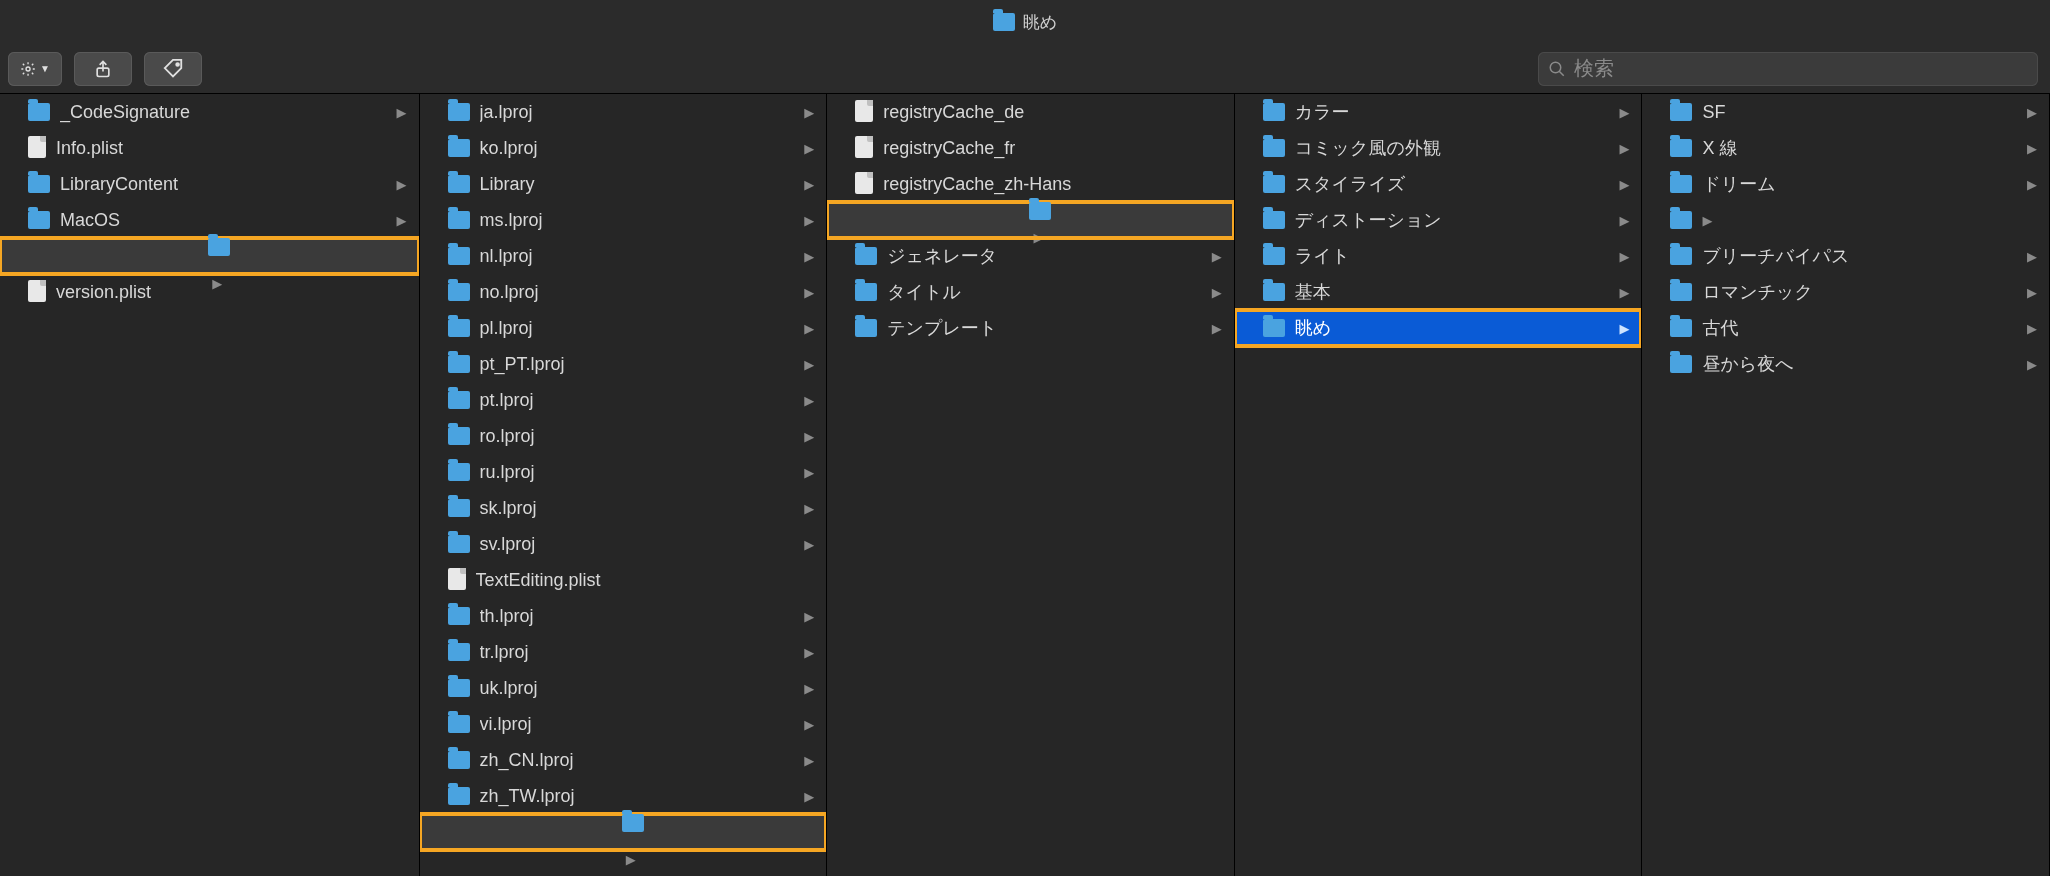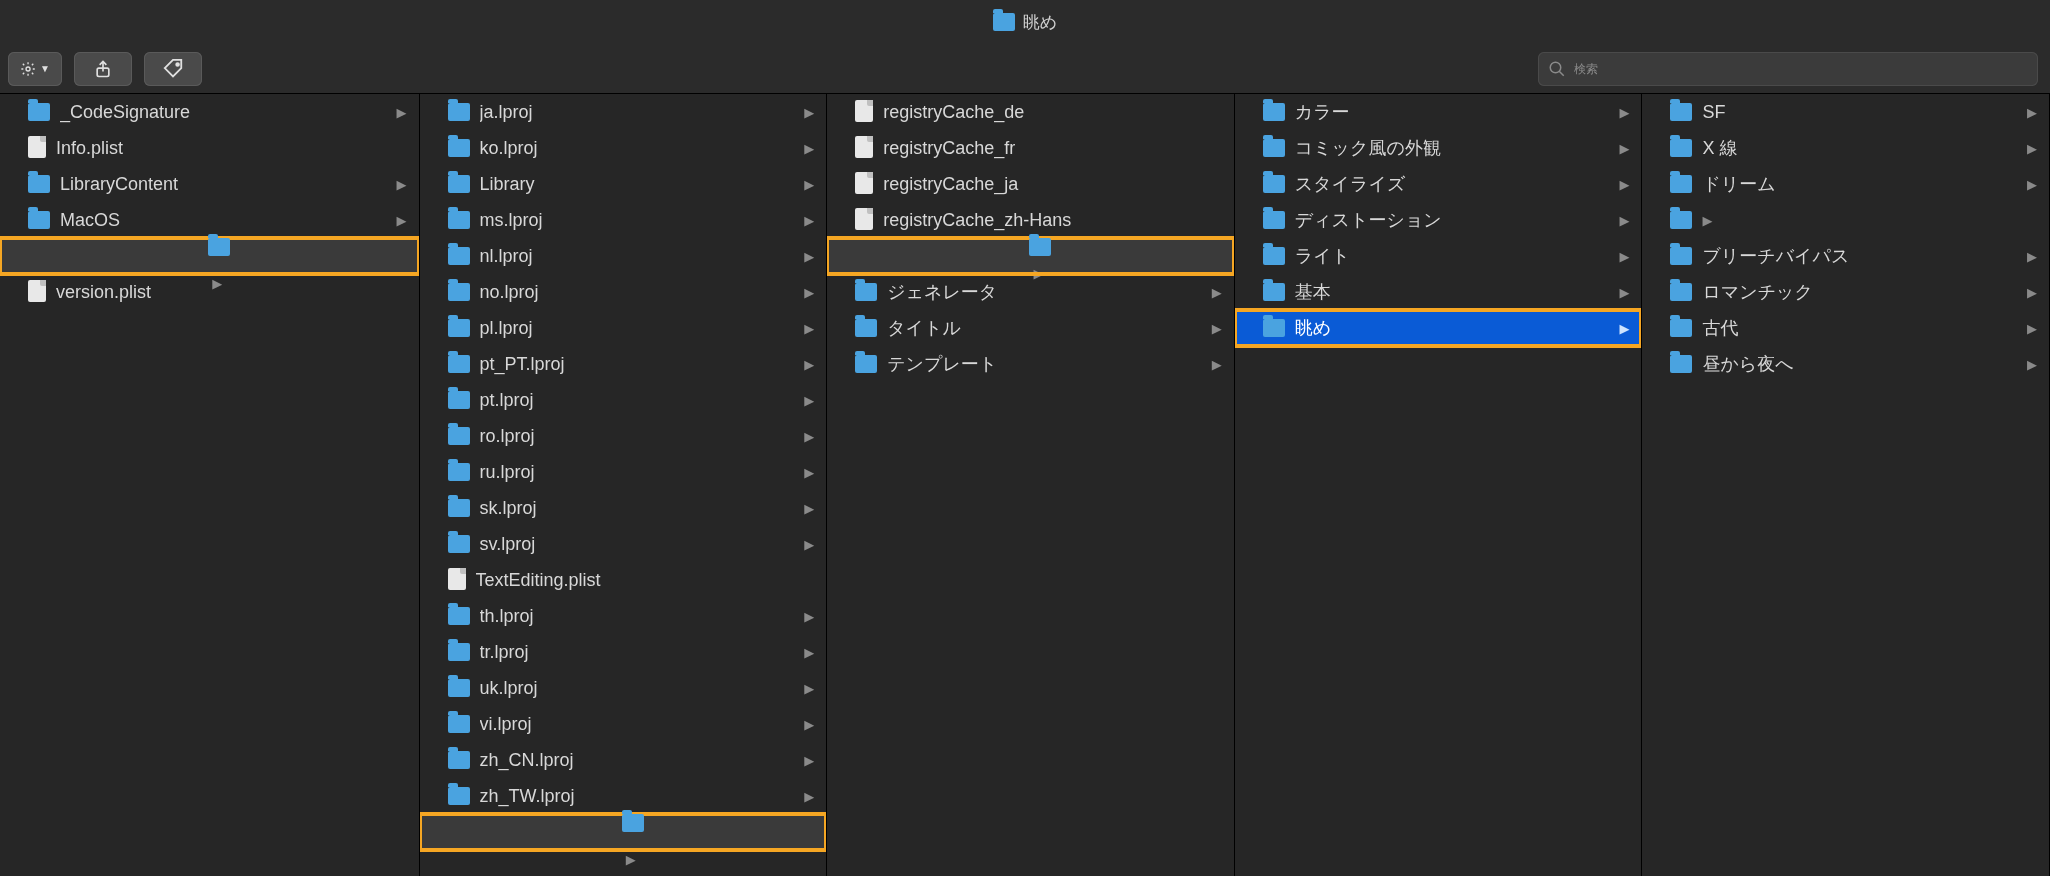--- a/index.html
+++ b/index.html
@@ -78,21 +78,21 @@
     align-items: center;
     padding: 0 10px;
     gap: 8px;
     box-shadow: inset 0 0 0 1px #4a4a4a;
   }
   .searchbox input {
     background: transparent;
     border: none;
     outline: none;
     color: #86efac;
-    font-size: 12px;
+    font-size: 20px;
     flex: 1;
   }
   .searchbox input::placeholder { color: #8a8a8a; }
   .columns {
     display: flex;
     height: calc(100% - 94px);
     background: #262626;
   }
   .col {
     width: 410px;
@@ -350,24 +350,20 @@
       <div class="row">
         <span class="ficon file"></span>
         <span class="label">registryCache_de</span>
       </div>
       <div class="row">
         <span class="ficon file"></span>
         <span class="label">registryCache_fr</span>
       </div>
       <div class="row">
         <span class="ficon file"></span>
-        <span class="label">registryCache_ja</span>
-      </div>
-      <div class="row">
-        <span class="ficon file"></span>
         <span class="label">registryCache_zh-Hans</span>
       </div>
       <div class="row selected highlight">
         <span class="ficon folder"></span>
         <span class="chev">▶</span>
       </div>
       <div class="row">
         <span class="ficon folder"></span>
         <span class="label">ジェネレータ</span>
         <span class="chev">▶</span>

